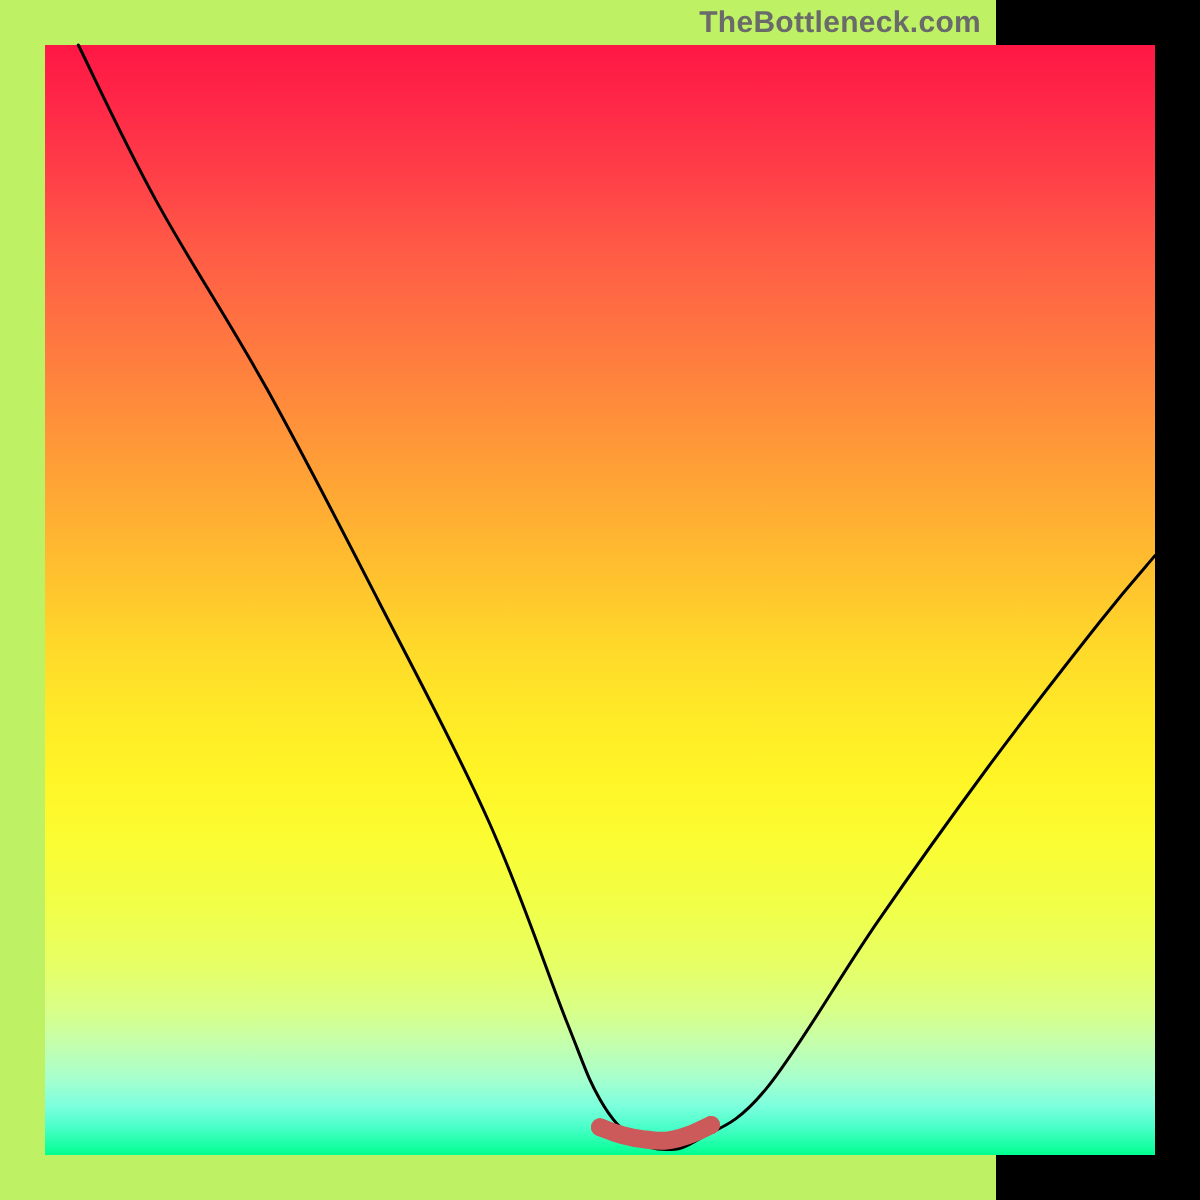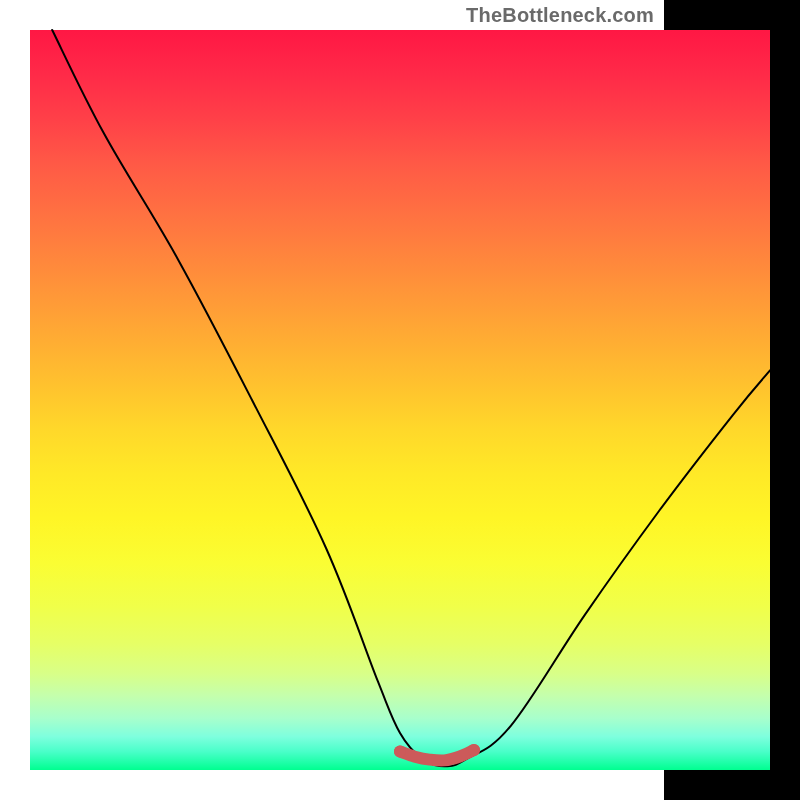--- a/index.html
+++ b/index.html
@@ -8,21 +8,21 @@
     width: 800px;
     height: 800px;
     background: #000;
     overflow: hidden;
     font-family: Arial, Helvetica, sans-serif;
   }
   .frame {
     position: relative;
     width: 664px;
     height: 800px;
-    background: #ffffff;
+    background: #bef264;
   }
   .attribution {
     position: absolute;
     top: 4px;
     right: 10px;
     font-size: 20px;
     font-weight: 600;
     color: #6a6a6a;
     letter-spacing: 0.2px;
     z-index: 10;

